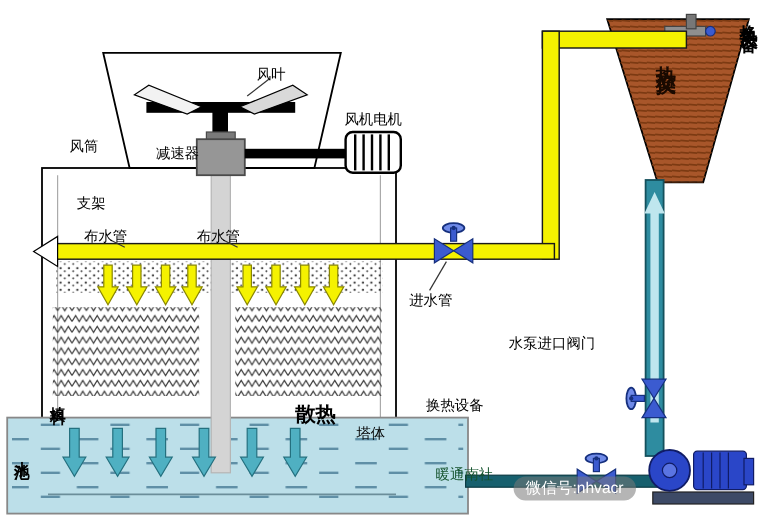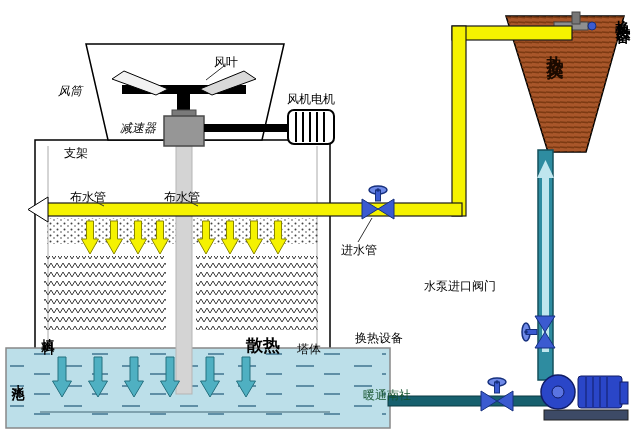--- a/index.html
+++ b/index.html
@@ -149,30 +149,31 @@
 
     <g stroke="#333" stroke-width="1">
       <line x1="224" y1="66" x2="206" y2="80"></line>
       <line x1="92" y1="200" x2="104" y2="206"></line>
       <line x1="186" y1="200" x2="198" y2="206"></line>
       <line x1="358" y1="242" x2="372" y2="218"></line>
     </g>
   </svg>
 
   <div class="lbl" style="left:214px;top:55px;">风叶</div>
-  <div class="lbl" style="left:58px;top:84px;font-style:italic;">风筒</div>
+  <div class="lbl" style="left:58px;top:115px;">风筒</div>
   <div class="lbl" style="left:287px;top:92px;text-align:right;">风机电机</div>
-  <div class="lbl" style="left:120px;top:121px;font-style:italic;">减速器</div>
-  <div class="lbl" style="left:64px;top:146px;">支架</div>
+  <div class="lbl" style="left:130px;top:121px;">减速器</div>
+  <div class="lbl" style="left:64px;top:162px;">支架</div>
   <div class="lbl" style="left:70px;top:190px;">布水管</div>
   <div class="lbl" style="left:164px;top:190px;">布水管</div>
   <div class="lbl" style="left:341px;top:243px;">进水管</div>
   <div class="lbl vert bold" style="left:40px;top:328px;font-size:13px;">填料</div>
   <div class="lbl bold big" style="left:246px;top:336px;">散热</div>
-  <div class="lbl" style="left:297px;top:342px;">塔体</div>
+  <div class="lbl" style="left:297px;top:354px;">塔体</div>
   <div class="lbl vert bold" style="left:10px;top:374px;font-size:13px;">水池</div>
   <div class="lbl" style="left:355px;top:331px;">换热设备</div>
   <div class="lbl" style="left:424px;top:279px;">水泵进口阀门</div>
   <div class="lbl vert bold title" style="left:612px;top:8px;">换热设备</div>
   <div class="lbl vert bold big" style="left:544px;top:42px;color:#1a0a00;">热交换</div>
   <div class="lbl wm1" style="left:363px;top:388px;">暖通南社</div>
+  <div class="lbl wm2" style="left:428px;top:397px;">微信号:nhvacr</div>
 
 </div>
 
 </body></html>

